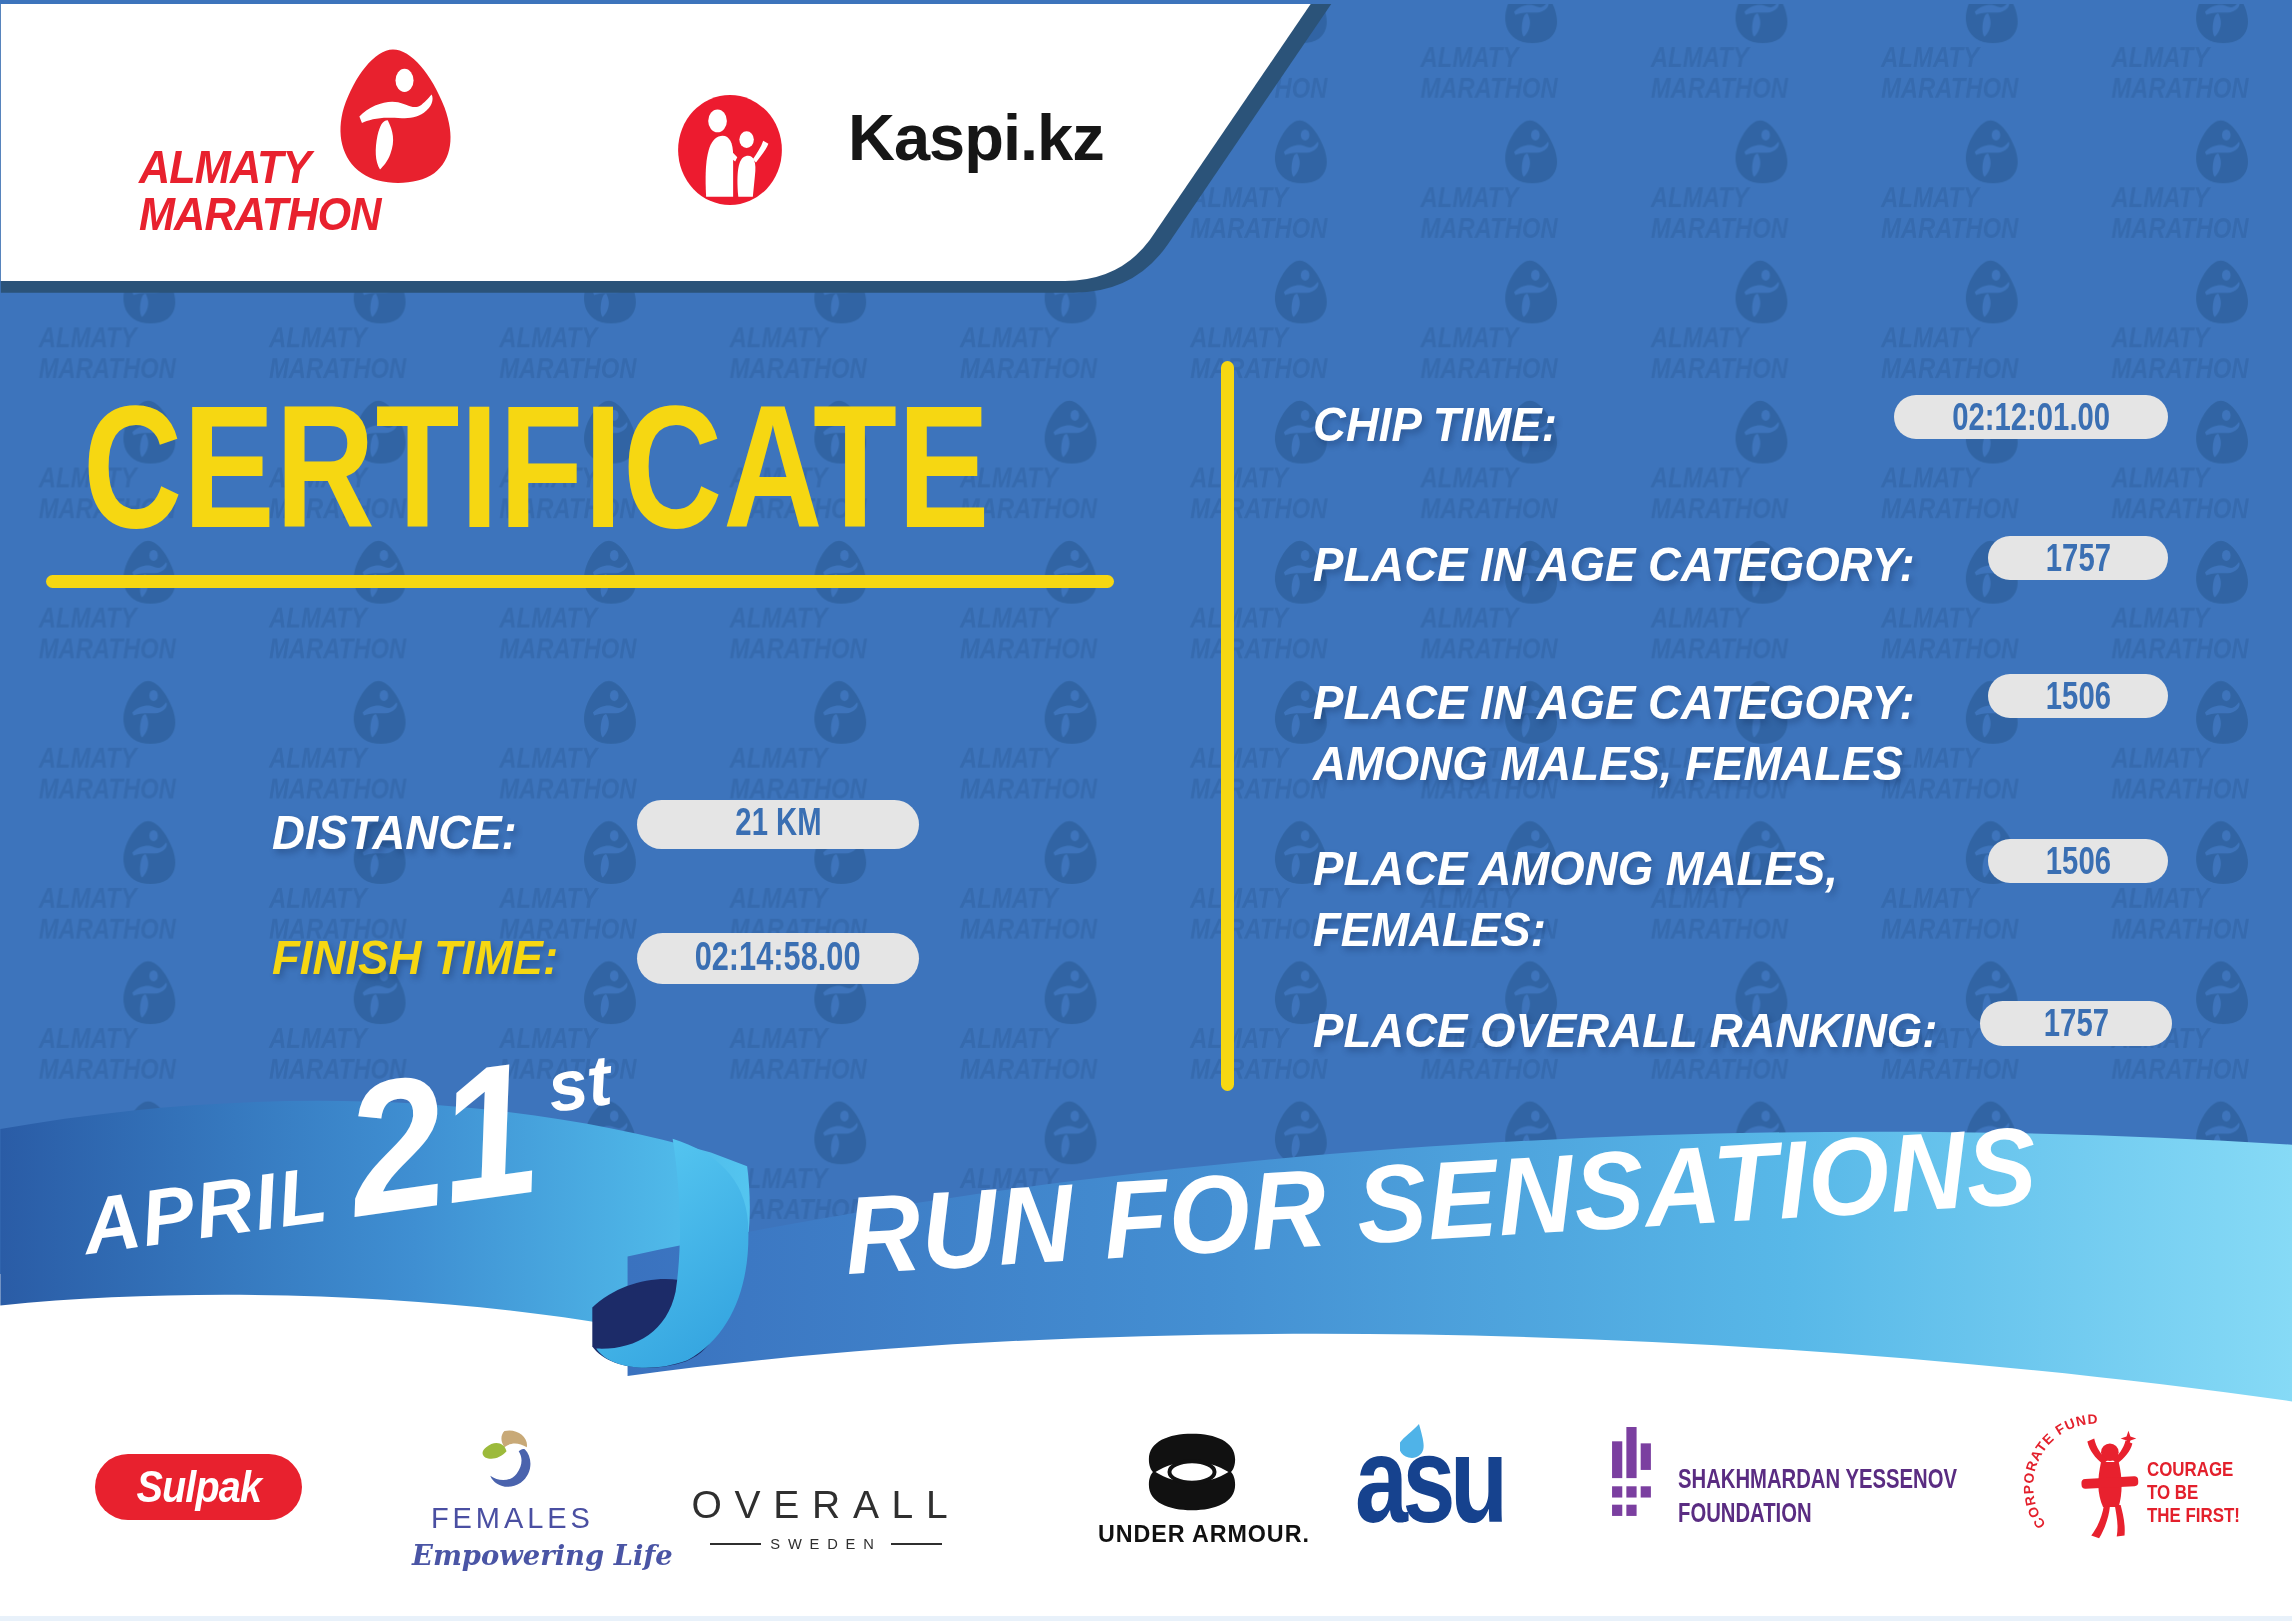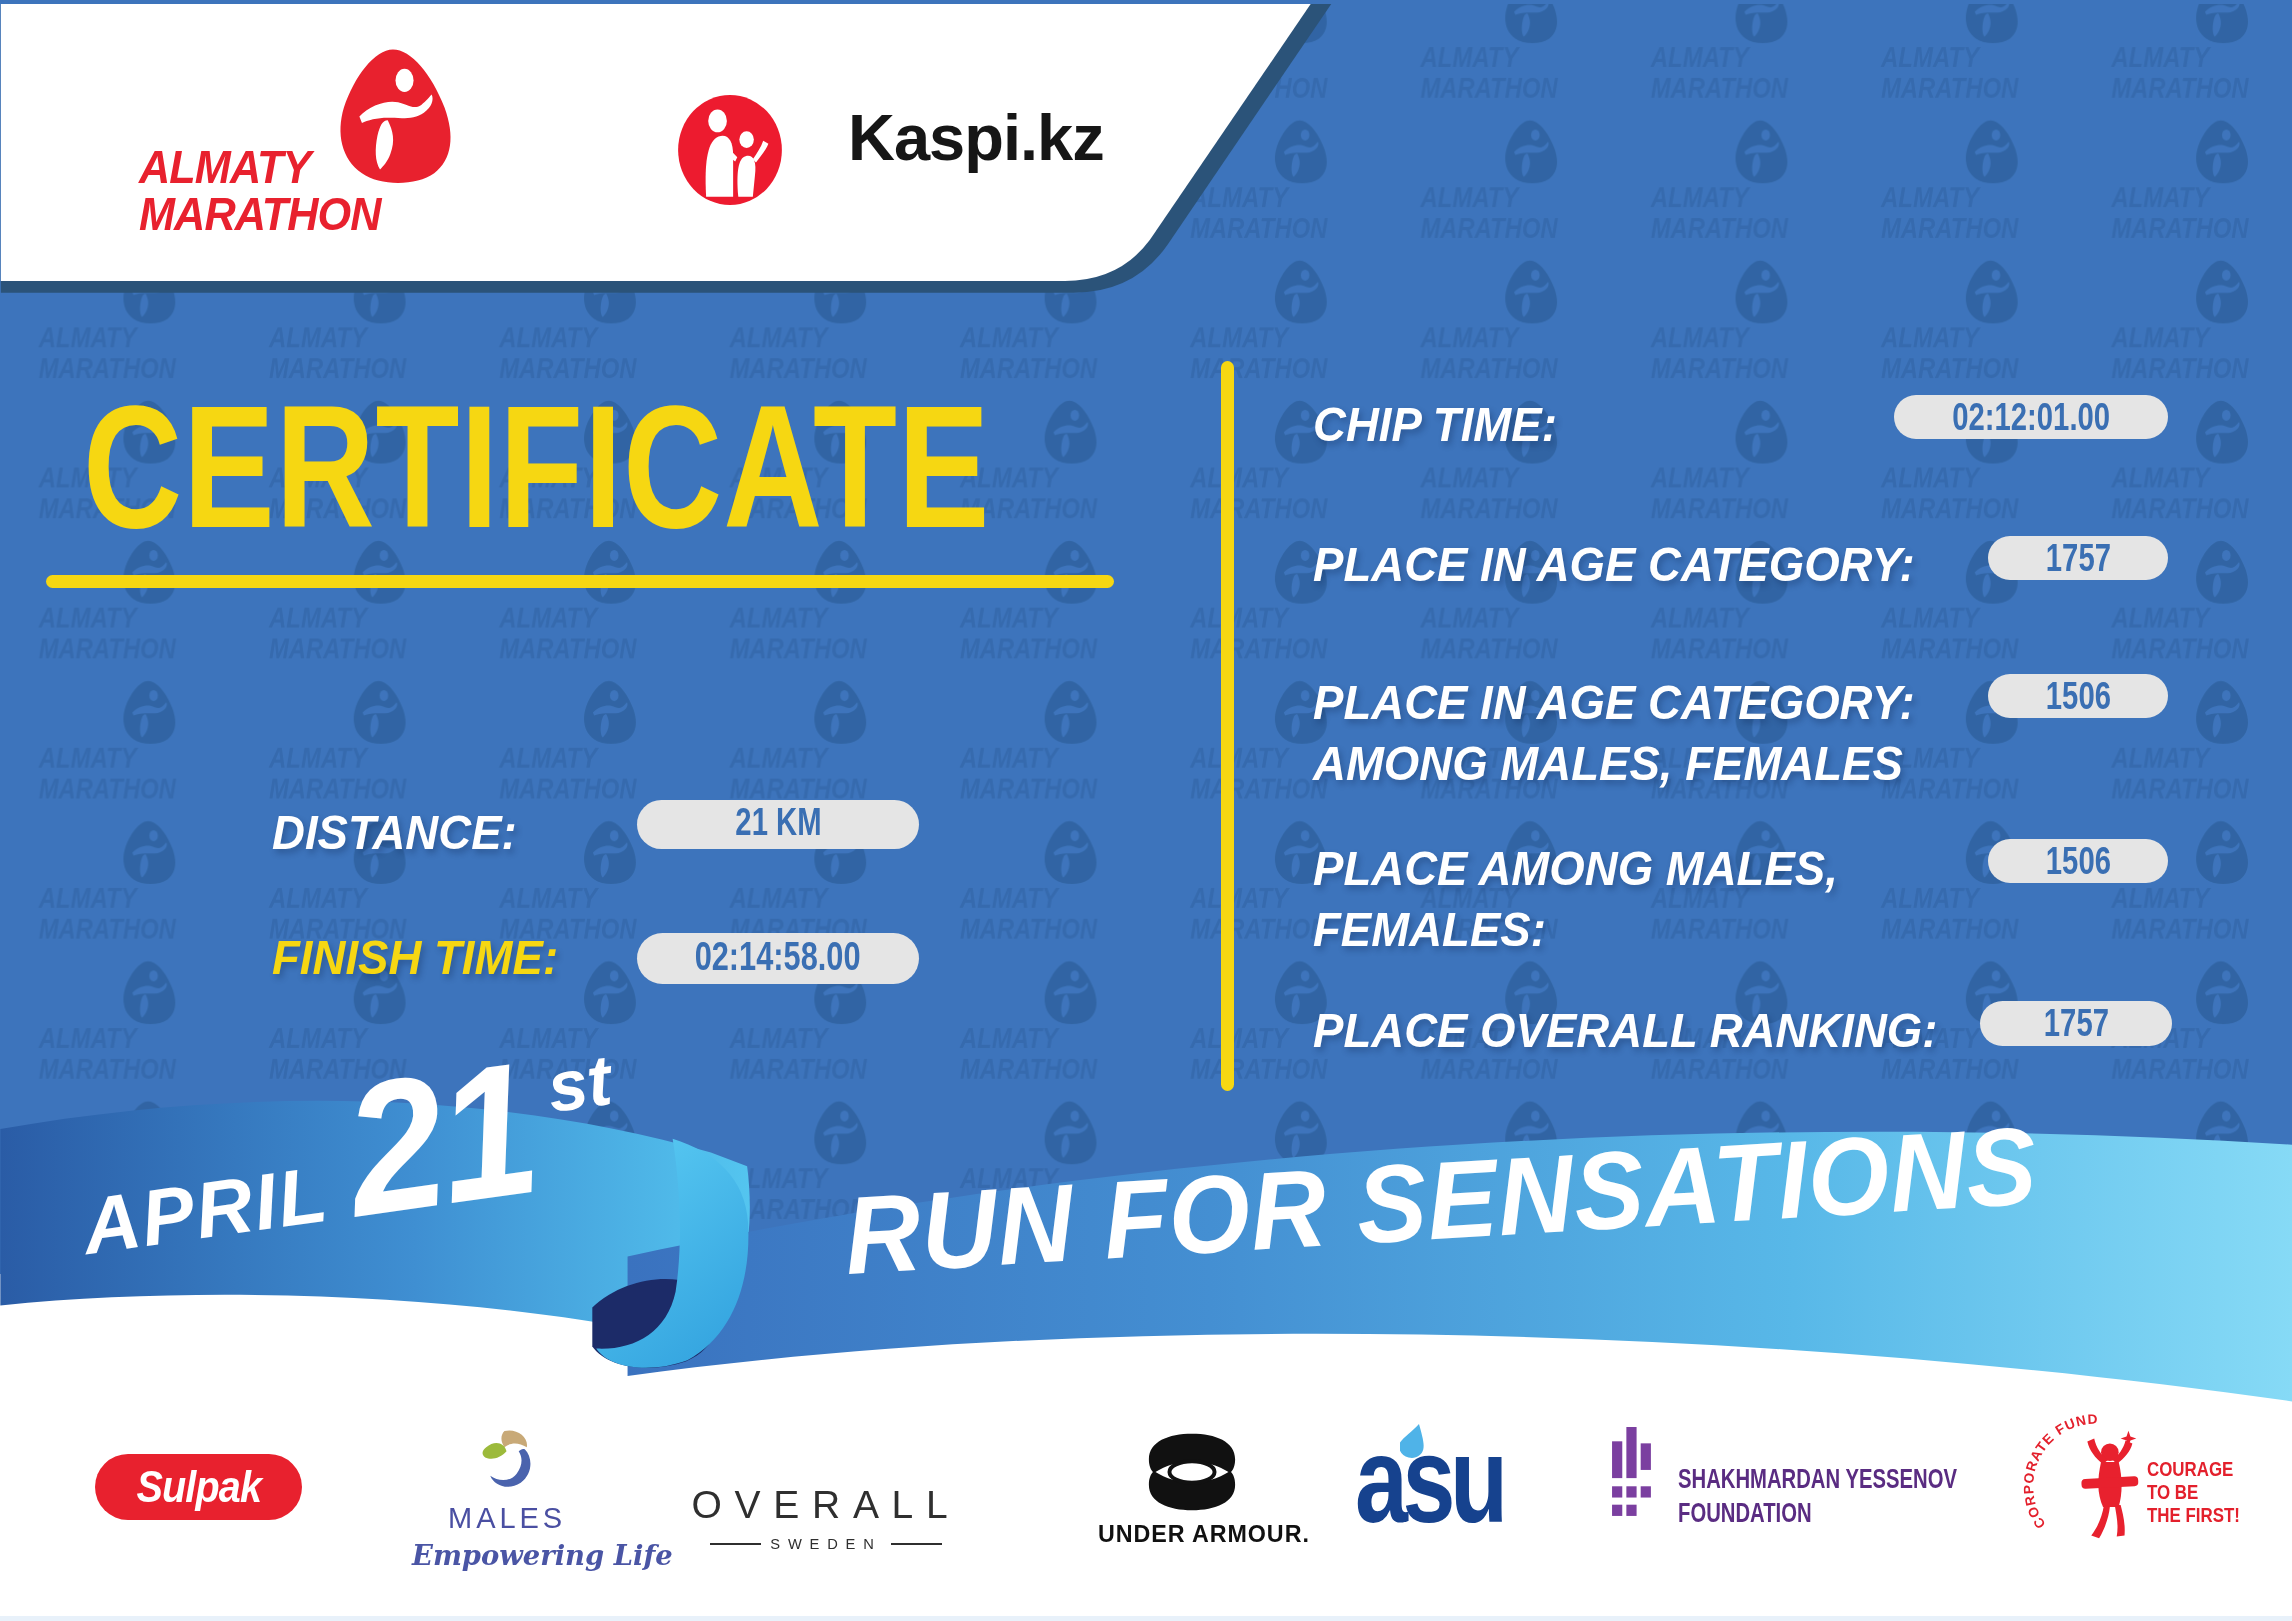--- a/index.html
+++ b/index.html
@@ -194,21 +194,21 @@
 
   <div class="sulpak">
     <span>Sulpak</span>
   </div>
 
   <svg class="abs" style="left:474px;top:1429px;" width="65" height="65" viewBox="0 0 64 64" xmlns="http://www.w3.org/2000/svg">
     <path d="M30,2 C42,-1 54,8 52,18 C44,13 36,13 30,18 C26,12 26,6 30,2 Z" fill="#c8a977"></path>
     <path d="M12,18 C20,11 30,13 32,22 C26,29 17,31 11,28 C7,25 8,21 12,18 Z" fill="#9cba3b"></path>
     <path d="M50,20 C58,28 58,44 46,53 C34,61 20,56 16,46 C24,52 36,52 42,44 C48,36 48,28 44,22 C46,20 48,19 50,20 Z" fill="#4a63ad"></path>
   </svg>
-  <div class="sanofi-name">MALES</div>
+  <div class="sanofi-name">FEMALES</div>
   <div class="sanofi-tag">Empowering Life</div>
 
   <div class="ori-name">OVERALL</div>
   <div class="ori-sub">
     <div class="ln"></div>
     <span>SWEDEN</span>
     <div class="ln"></div>
   </div>
 
   <svg class="abs" style="left:1143px;top:1429px;" width="98" height="86" viewBox="0 0 100 86" xmlns="http://www.w3.org/2000/svg">

